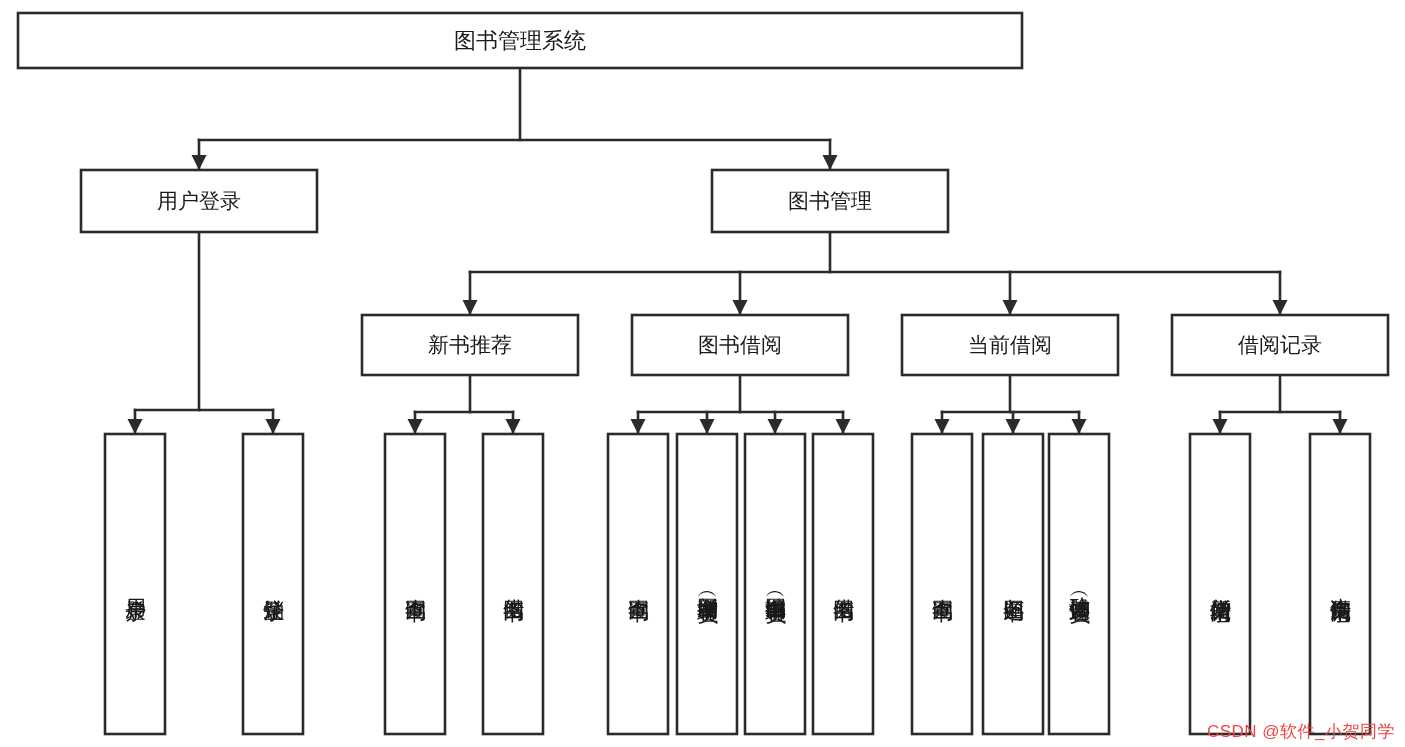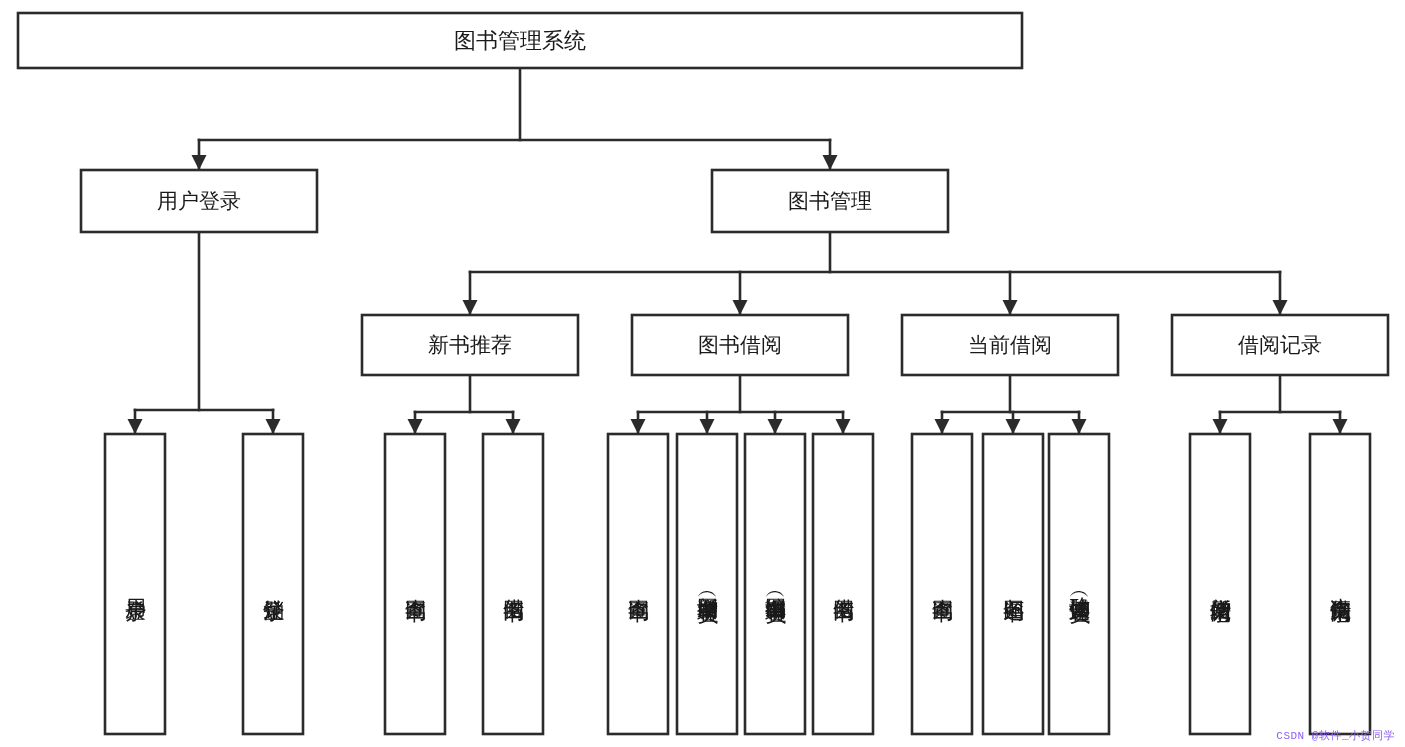--- a/index.html
+++ b/index.html
@@ -71,23 +71,23 @@
     font-size: 21px;
     line-height: 1.12;
     color: #1a1a1a;
     letter-spacing: 1px;
     white-space: nowrap;
   }
   .watermark {
     position: absolute;
     right: 10px;
     bottom: 4px;
-    font-family: Liberation Mono, monospace;
-    font-size: 11px;
-    color: #8b5cf6;
+    font-family: Liberation Sans, sans-serif;
+    font-size: 17px;
+    color: #ef4444;
     white-space: nowrap;
     letter-spacing: 0.5px;
   }
 </style>
 </head>
 <body>
 
 <div id="diagram-root">
 
   <svg class="diagram-svg" viewBox="0 0 1405 747">

